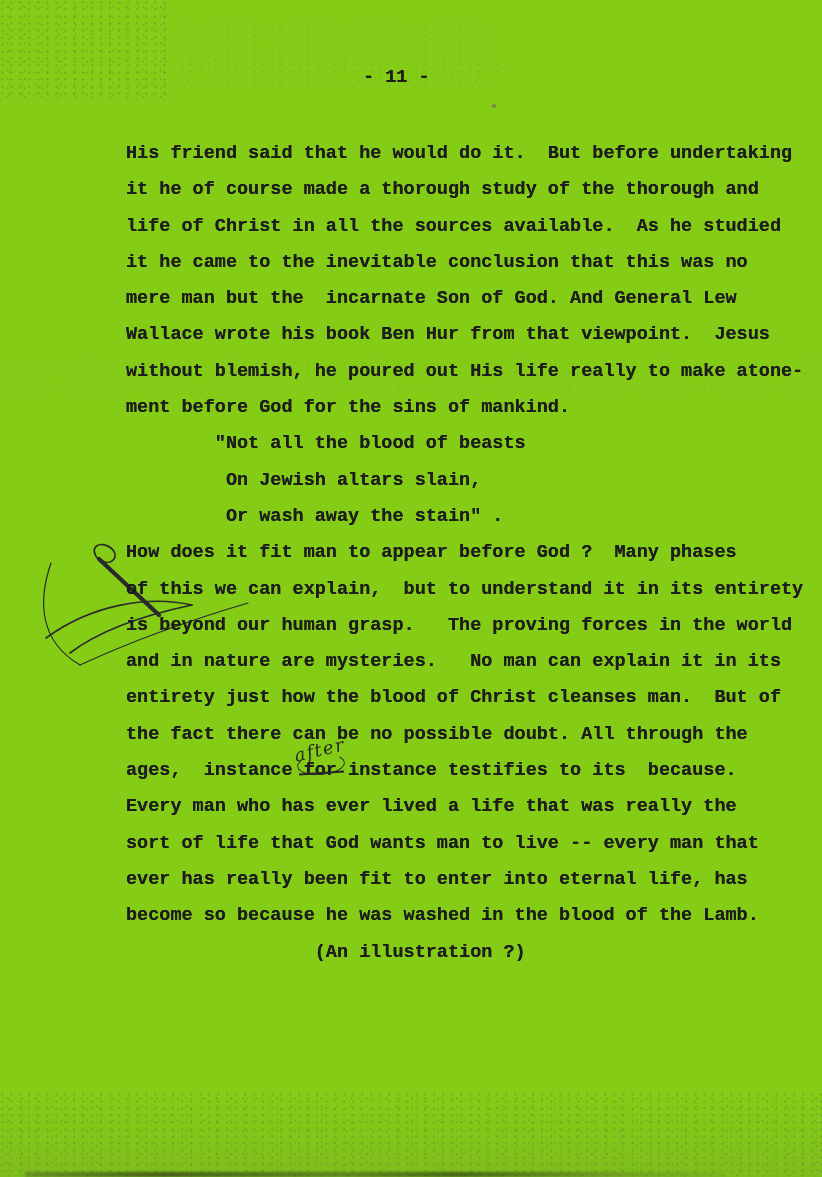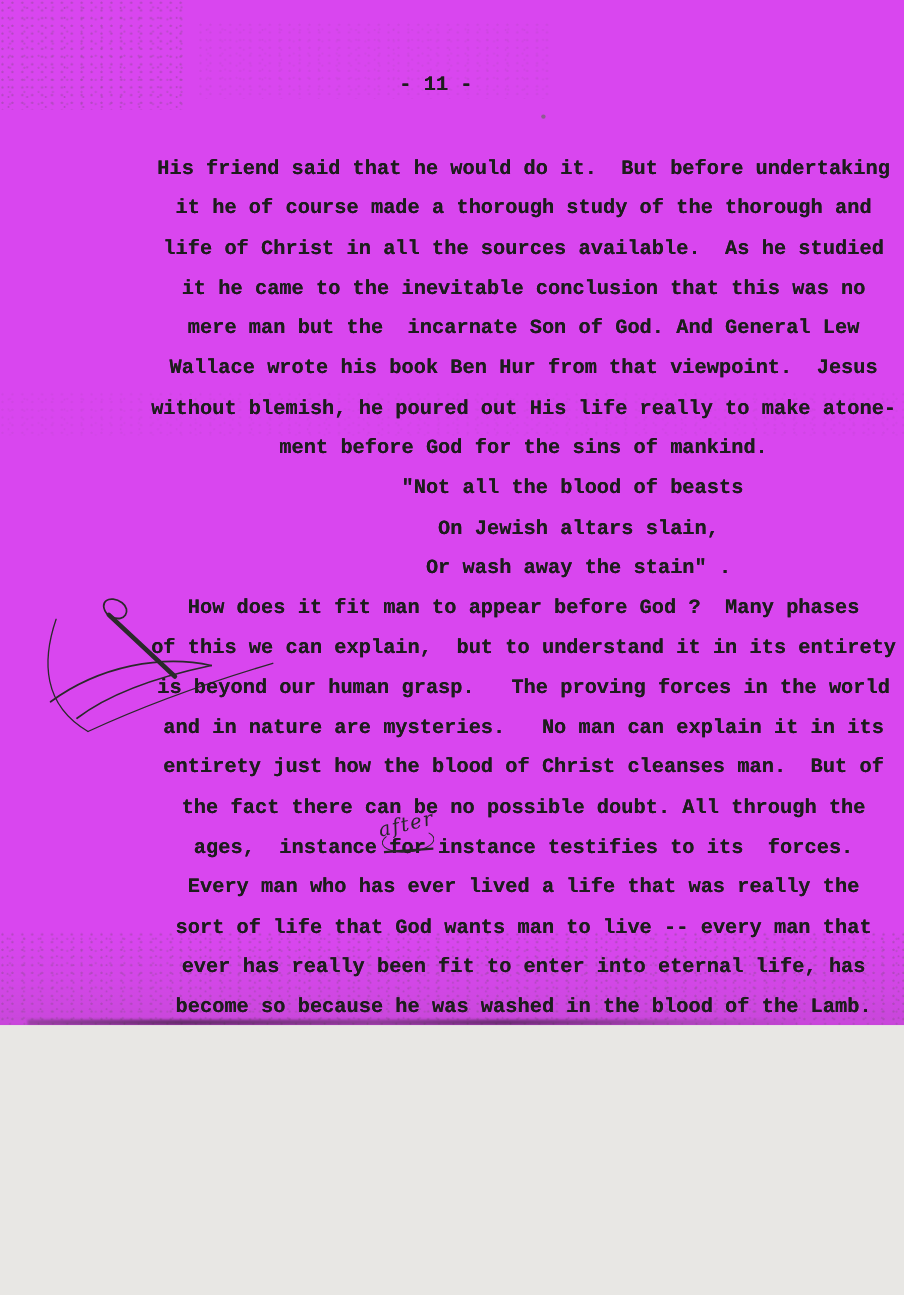--- a/index.html
+++ b/index.html
@@ -3,26 +3,25 @@
 <meta charset="utf-8">
 <style>
   html, body {
     margin: 0;
     padding: 0;
     background: #e8e7e4;
   }
   .page {
     position: relative;
     width: 822px;
-    height: 932px;
-    background: #d946ef;
+    height: 1177px;
+    background: #84cc16;
     overflow: hidden;
     font-family: "Liberation Mono", "DejaVu Sans Mono", monospace;
     color: #1d1d1d;
-    text-align: center;
   }
   
   .speckle {
     position: absolute;
     pointer-events: none;
     background-image:
       radial-gradient(circle at 25% 35%, rgba(80,78,72,.55) 0 .7px, transparent 1.4px),
       radial-gradient(circle at 70% 60%, rgba(90,88,82,.45) 0 .6px, transparent 1.3px),
       radial-gradient(circle at 45% 80%, rgba(70,68,64,.5) 0 .5px, transparent 1.2px);
     background-size: 9px 7px, 13px 11px, 17px 9px;
@@ -151,21 +150,21 @@
     <div class="line">        "Not all the blood of beasts</div>
     <div class="line">         On Jewish altars slain,</div>
     <div class="line">         Or wash away the stain" .</div>
     <div class="line">How does it fit man to appear before God ?  Many phases</div>
     <div class="line">of this we can explain,  but to understand it in its entirety</div>
     <div class="line">is beyond our human grasp.   The proving forces in the world</div>
     <div class="line">and in nature are mysteries.   No man can explain it in its</div>
     <div class="line">entirety just how the blood of Christ cleanses man.  But of</div>
     <div class="line">the fact there can be no possible doubt. All through the</div>
 
-    <div class="line"><span>ages,  instance </span><span class="struck"><span>for</span><span class="handwritten">after</span></span><span> instance testifies to its  forces.</span></div>
+    <div class="line"><span>ages,  instance </span><span class="struck"><span>for</span><span class="handwritten">after</span></span><span> instance testifies to its  because.</span></div>
 
     <div class="line">Every man who has ever lived a life that was really the</div>
     <div class="line">sort of life that God wants man to live -- every man that</div>
     <div class="line">ever has really been fit to enter into eternal life, has</div>
     <div class="line">become so because he was washed in the blood of the Lamb.</div>
     <div class="line">                 (An illustration ?)</div>
   </div>
 
 </div>
 

